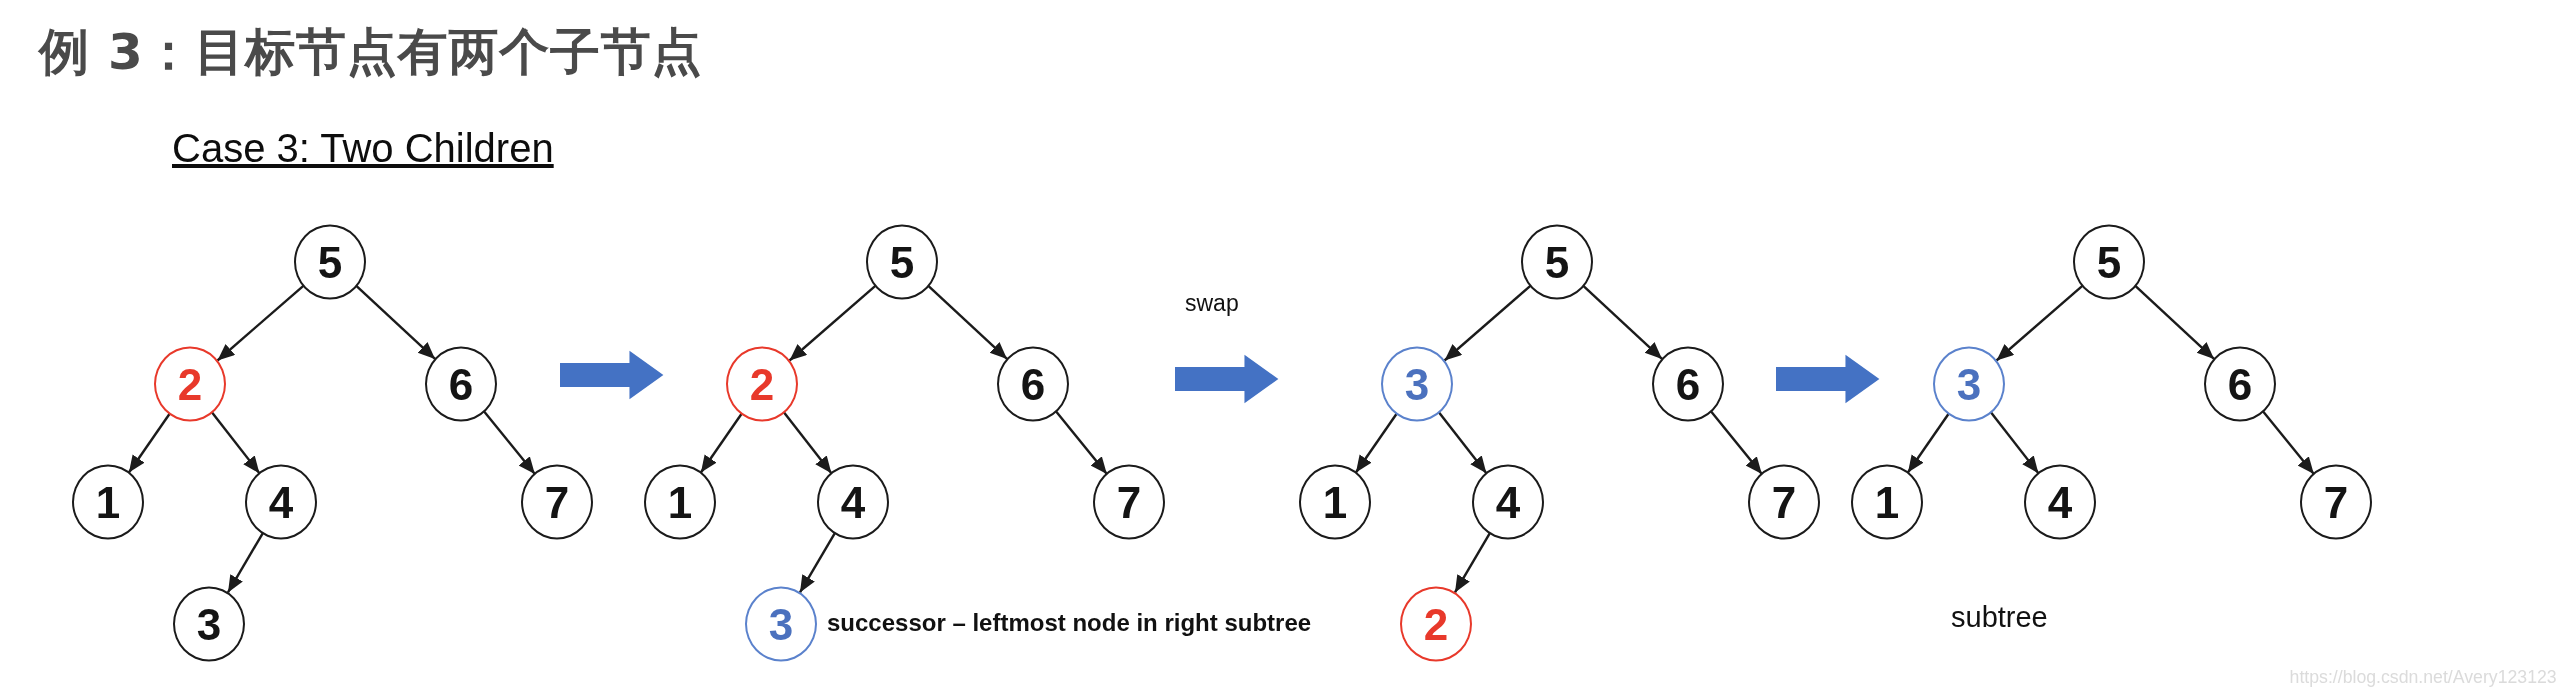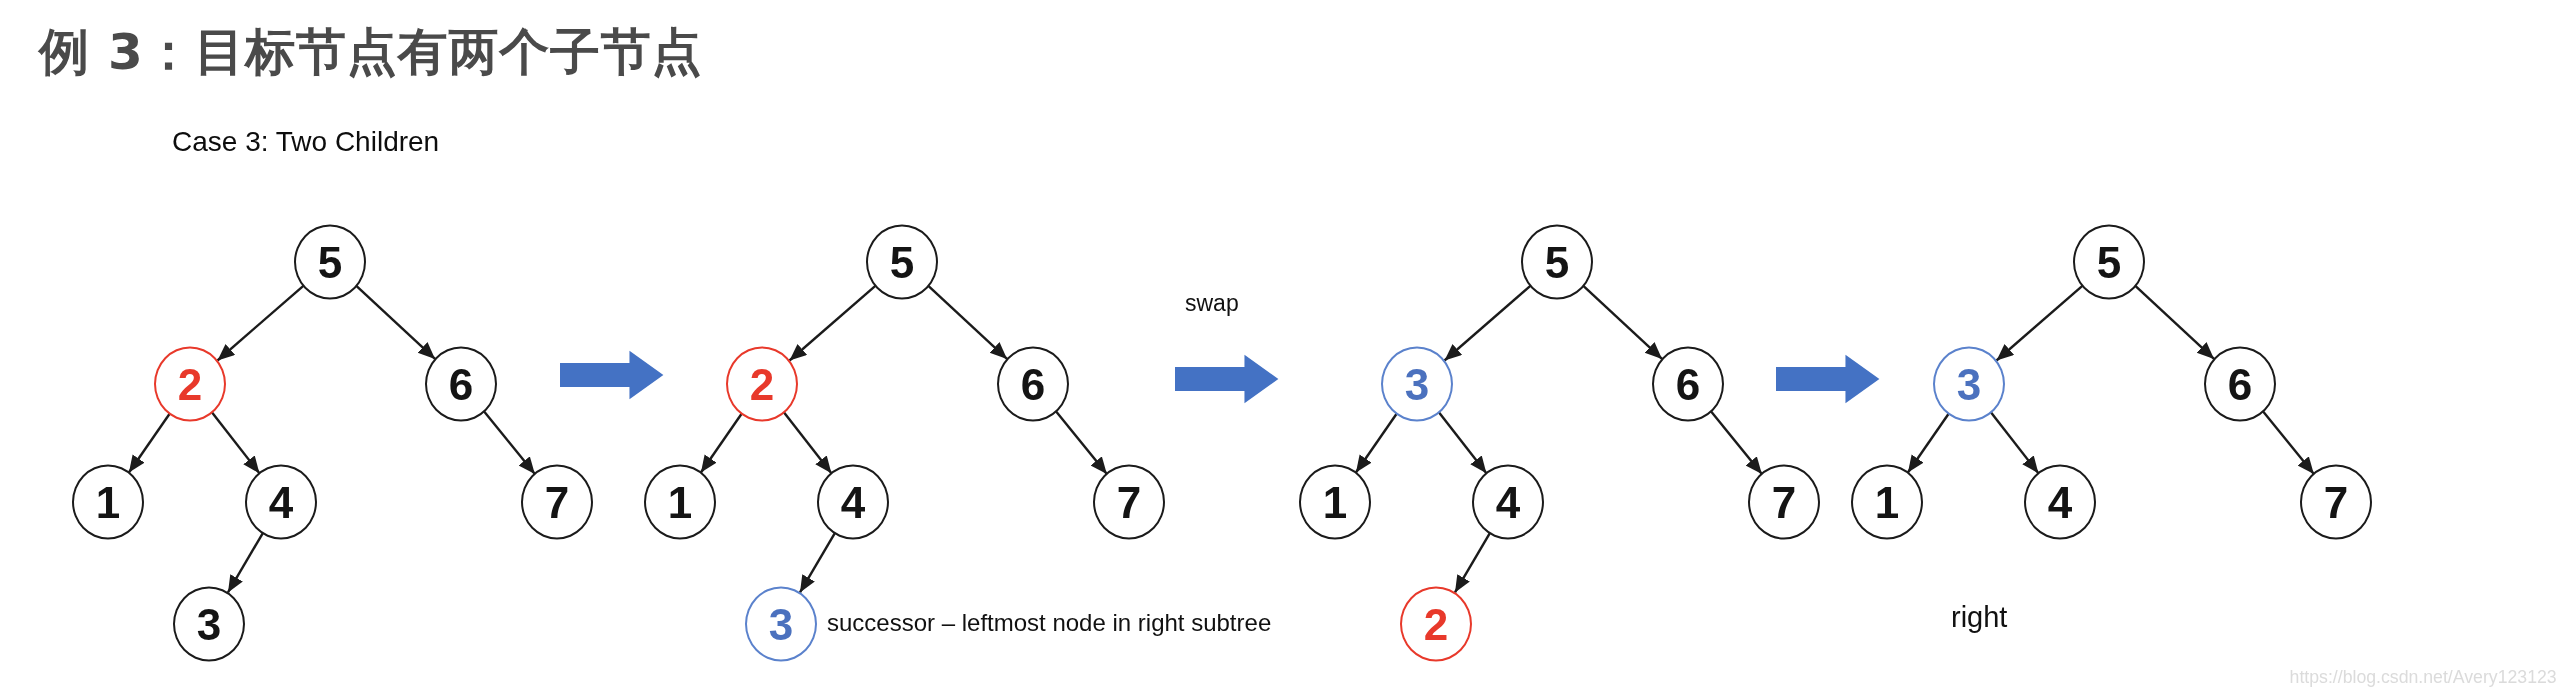--- a/index.html
+++ b/index.html
@@ -3,22 +3,22 @@
 <meta charset="utf-8">
 <style>
   html,body{margin:0;padding:0;background:#fff;}
   body{width:2576px;height:696px;position:relative;overflow:hidden;
        font-family:"Liberation Sans",sans-serif;}
   .canvas{position:absolute;inset:0;}
 
   .title-cn{position:absolute;left:39px;top:19.3px;font-size:50px;font-weight:bold;
             color:#4A4A4A;font-family:"DejaVu Sans","Liberation Sans",sans-serif;
             letter-spacing:0.8px;white-space:nowrap;text-align:center;}
-  .subtitle{position:absolute;left:172px;top:126px;font-size:28px;color:#0D0D0D;
-            white-space:nowrap;}
+  .subtitle{position:absolute;left:172px;top:126px;font-size:40px;color:#0D0D0D;
+            white-space:nowrap;text-decoration:underline;}
 
   .tree{position:absolute;top:226px;width:613px;height:447px;}
   .tree--1{left:56px;}
   .tree--2{left:628px;}
   .tree--3{left:1283px;}
   .tree--4{left:1835px;}
 
   .edges{position:absolute;left:0;top:0;width:613px;height:447px;}
   .edges line{stroke:#1B1B1B;stroke-width:3;}
 
@@ -39,21 +39,21 @@
 
   .step-arrow{position:absolute;width:105px;height:52px;}
   .step-arrow--1{left:560px;top:349px;}
   .step-arrow--2{left:1175px;top:353px;}
   .step-arrow--3{left:1776px;top:353px;}
   .step-arrow polygon{fill:#4472C4;}
 
   .swap-label{position:absolute;left:1185px;top:290px;font-size:23px;color:#111;
               white-space:nowrap;}
   .successor-note{position:absolute;left:827px;top:609px;font-size:24px;
-                  font-weight:400;color:#111;white-space:nowrap;}
+                  font-weight:700;color:#111;white-space:nowrap;}
   .delete-label{position:absolute;left:1951px;top:601px;font-size:29px;color:#111;
                 white-space:nowrap;}
   .watermark{position:absolute;right:19.3px;top:667px;font-size:17.7px;color:#DBDBDB;
              white-space:nowrap;margin-left:7px;}
 </style>
 </head>
 <body>
 
 <div class="canvas">
 
@@ -158,18 +158,18 @@
       <line x1="530" y1="229" x2="594" y2="308" marker-end="url(#ah4)"></line>
     </svg>
     <div class="node n-root">5</div>
     <div class="node n-left node--blue">3</div>
     <div class="node n-right">6</div>
     <div class="node n-ll">1</div>
     <div class="node n-lr">4</div>
     <div class="node n-rr">7</div>
   </div>
 
-  <div class="delete-label">right</div>
+  <div class="delete-label">subtree</div>
 
   <div class="watermark">https://blog.csdn.net/Avery123123</div>
 
 </div>
 
 
 </body></html>

